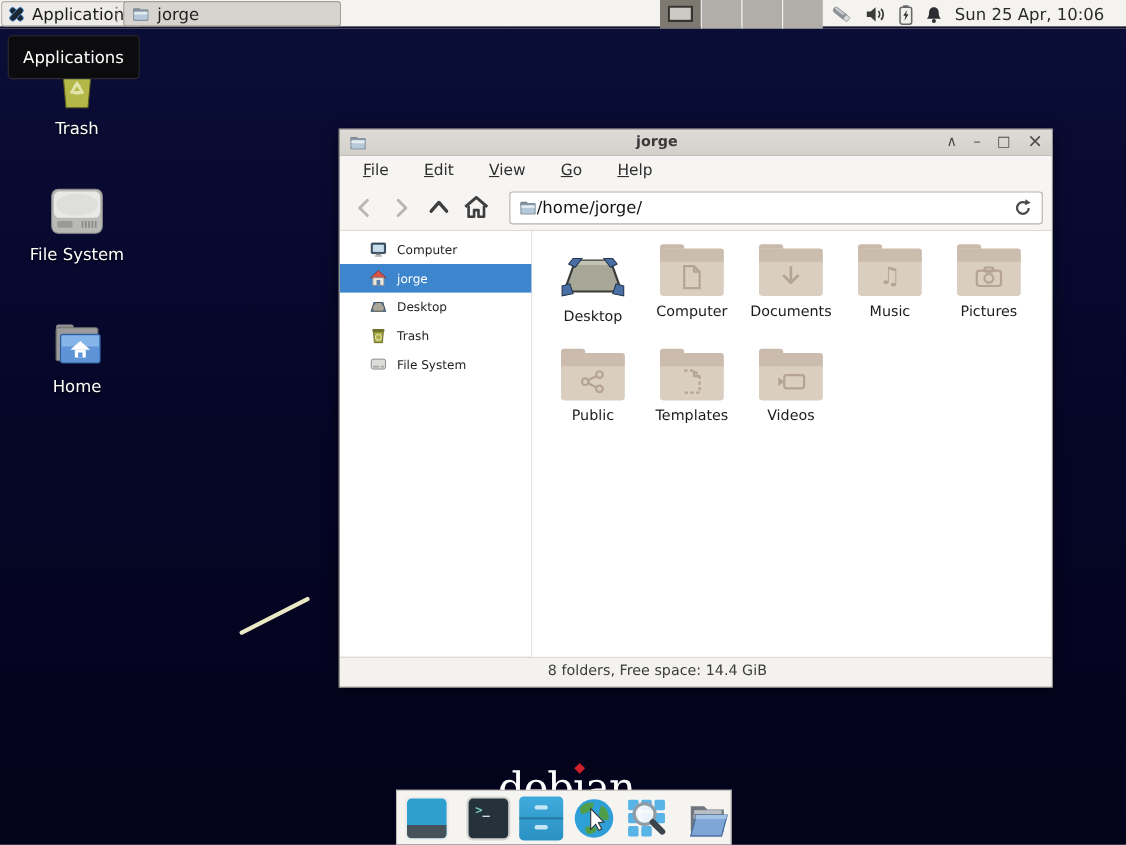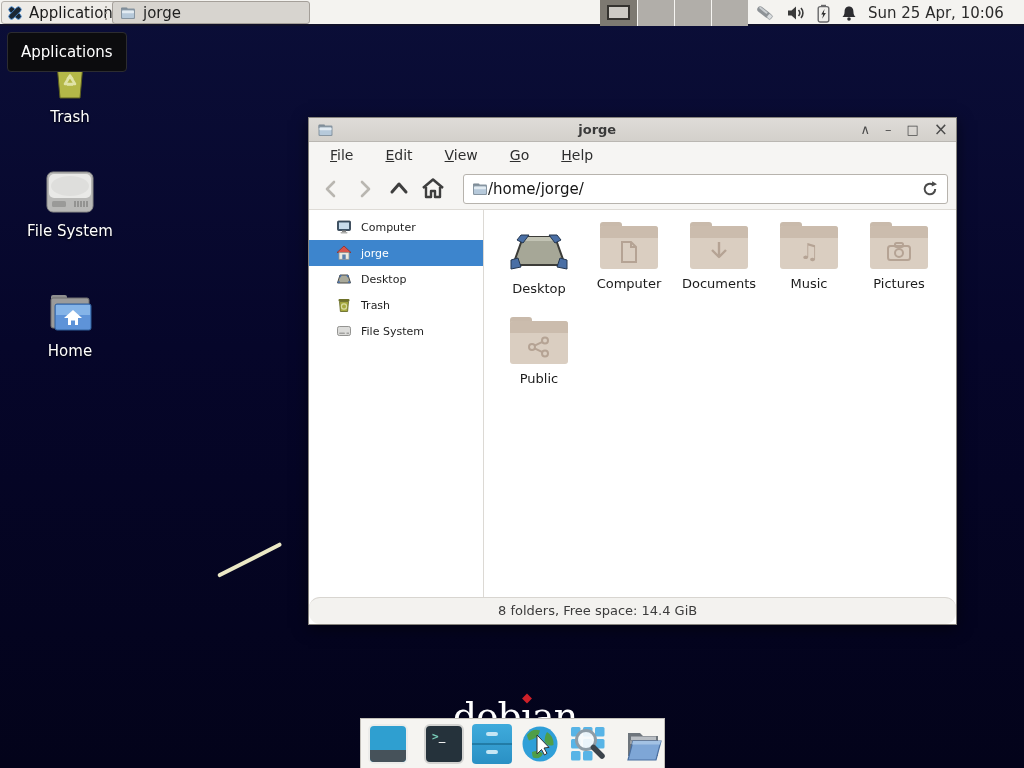--- a/index.html
+++ b/index.html
@@ -112,21 +112,21 @@
 
   .folder { position:relative; width:58px; height:47px; }
   .folder .tab { position:absolute; left:0; top:0; width:22px; height:9px; background:#c9baab; border-radius:3px 3px 0 0; }
   .folder .fbody { position:absolute; left:0; top:4px; right:0; bottom:0; background:#dacec1; border-radius:3px; overflow:hidden; }
   .folder .fbody::before { content:""; position:absolute; left:0; top:0; right:0; height:12px; background:#cbbcad; }
   .folder .glyph { position:absolute; left:0; top:14px; right:0; bottom:2px; display:flex; align-items:center; justify-content:center; color:#b5a394; font-size:22px; }
 
   
   .statusbar {
     height:27px; flex:0 0 27px; background:#f3f2ef; border-top:1px solid #d8d5d0;
-    font-size:13px; color:#3c3c3c; line-height:26px; padding-left:189px;border-radius:11px;
+    font-size:13px; color:#3c3c3c; line-height:26px; padding-left:189px;
   }
 
   
   .debian {
     position:absolute; left:445px; top:662px; width:140px; text-align:center;
     font-family:"DejaVu Serif", serif; font-size:38px; color:#ffffff; letter-spacing:-1px;margin-top:32px;
   }
   .debian .iwrap { position:relative; display:inline-block; }
   .debian .idot {
     position:absolute; left:50%; top:1px; width:7px; height:7px; background:#ce2029;
@@ -498,21 +498,47 @@
                 <circle cx="18" cy="4.5" r="3" fill="none" stroke="#b5a394" stroke-width="2"></circle>
                 <circle cx="18" cy="17.5" r="3" fill="none" stroke="#b5a394" stroke-width="2"></circle>
                 <line x1="7.6" y1="9.6" x2="15.4" y2="5.8" stroke="#b5a394" stroke-width="2"></line>
                 <line x1="7.6" y1="12.4" x2="15.4" y2="16.2" stroke="#b5a394" stroke-width="2"></line>
               </svg>
             </span>
           </div>
           <span class="flabel">Public</span>
         </div>
 
-
+        <div class="fitem">
+          <div class="folder">
+            <div class="tab"></div>
+              <div class="fbody"></div>
+            <span class="glyph">
+              <svg width="20" height="24" viewBox="0 0 20 24">
+                <path d="M3 2 H12 L17 7 V22 H3" fill="none" stroke="#b5a394" stroke-width="2" stroke-dasharray="3,2.2"></path>
+                <path d="M12 2 V7 H17" fill="none" stroke="#b5a394" stroke-width="2"></path>
+              </svg>
+            </span>
+          </div>
+          <span class="flabel">Templates</span>
+        </div>
+
+        <div class="fitem">
+          <div class="folder">
+            <div class="tab"></div>
+              <div class="fbody"></div>
+            <span class="glyph">
+              <svg width="28" height="20" viewBox="0 0 28 20">
+                <rect x="8" y="4" width="18" height="12" rx="2" fill="none" stroke="#b5a394" stroke-width="2"></rect>
+                <polygon points="8,10 2.5,6 2.5,14" fill="#b5a394"></polygon>
+              </svg>
+            </span>
+          </div>
+          <span class="flabel">Videos</span>
+        </div>
 
       </div>
     </div>
   </div>
 
   <div class="statusbar">
     <span>8 folders, Free space: 14.4 GiB</span>
   </div>
 </div>
 

